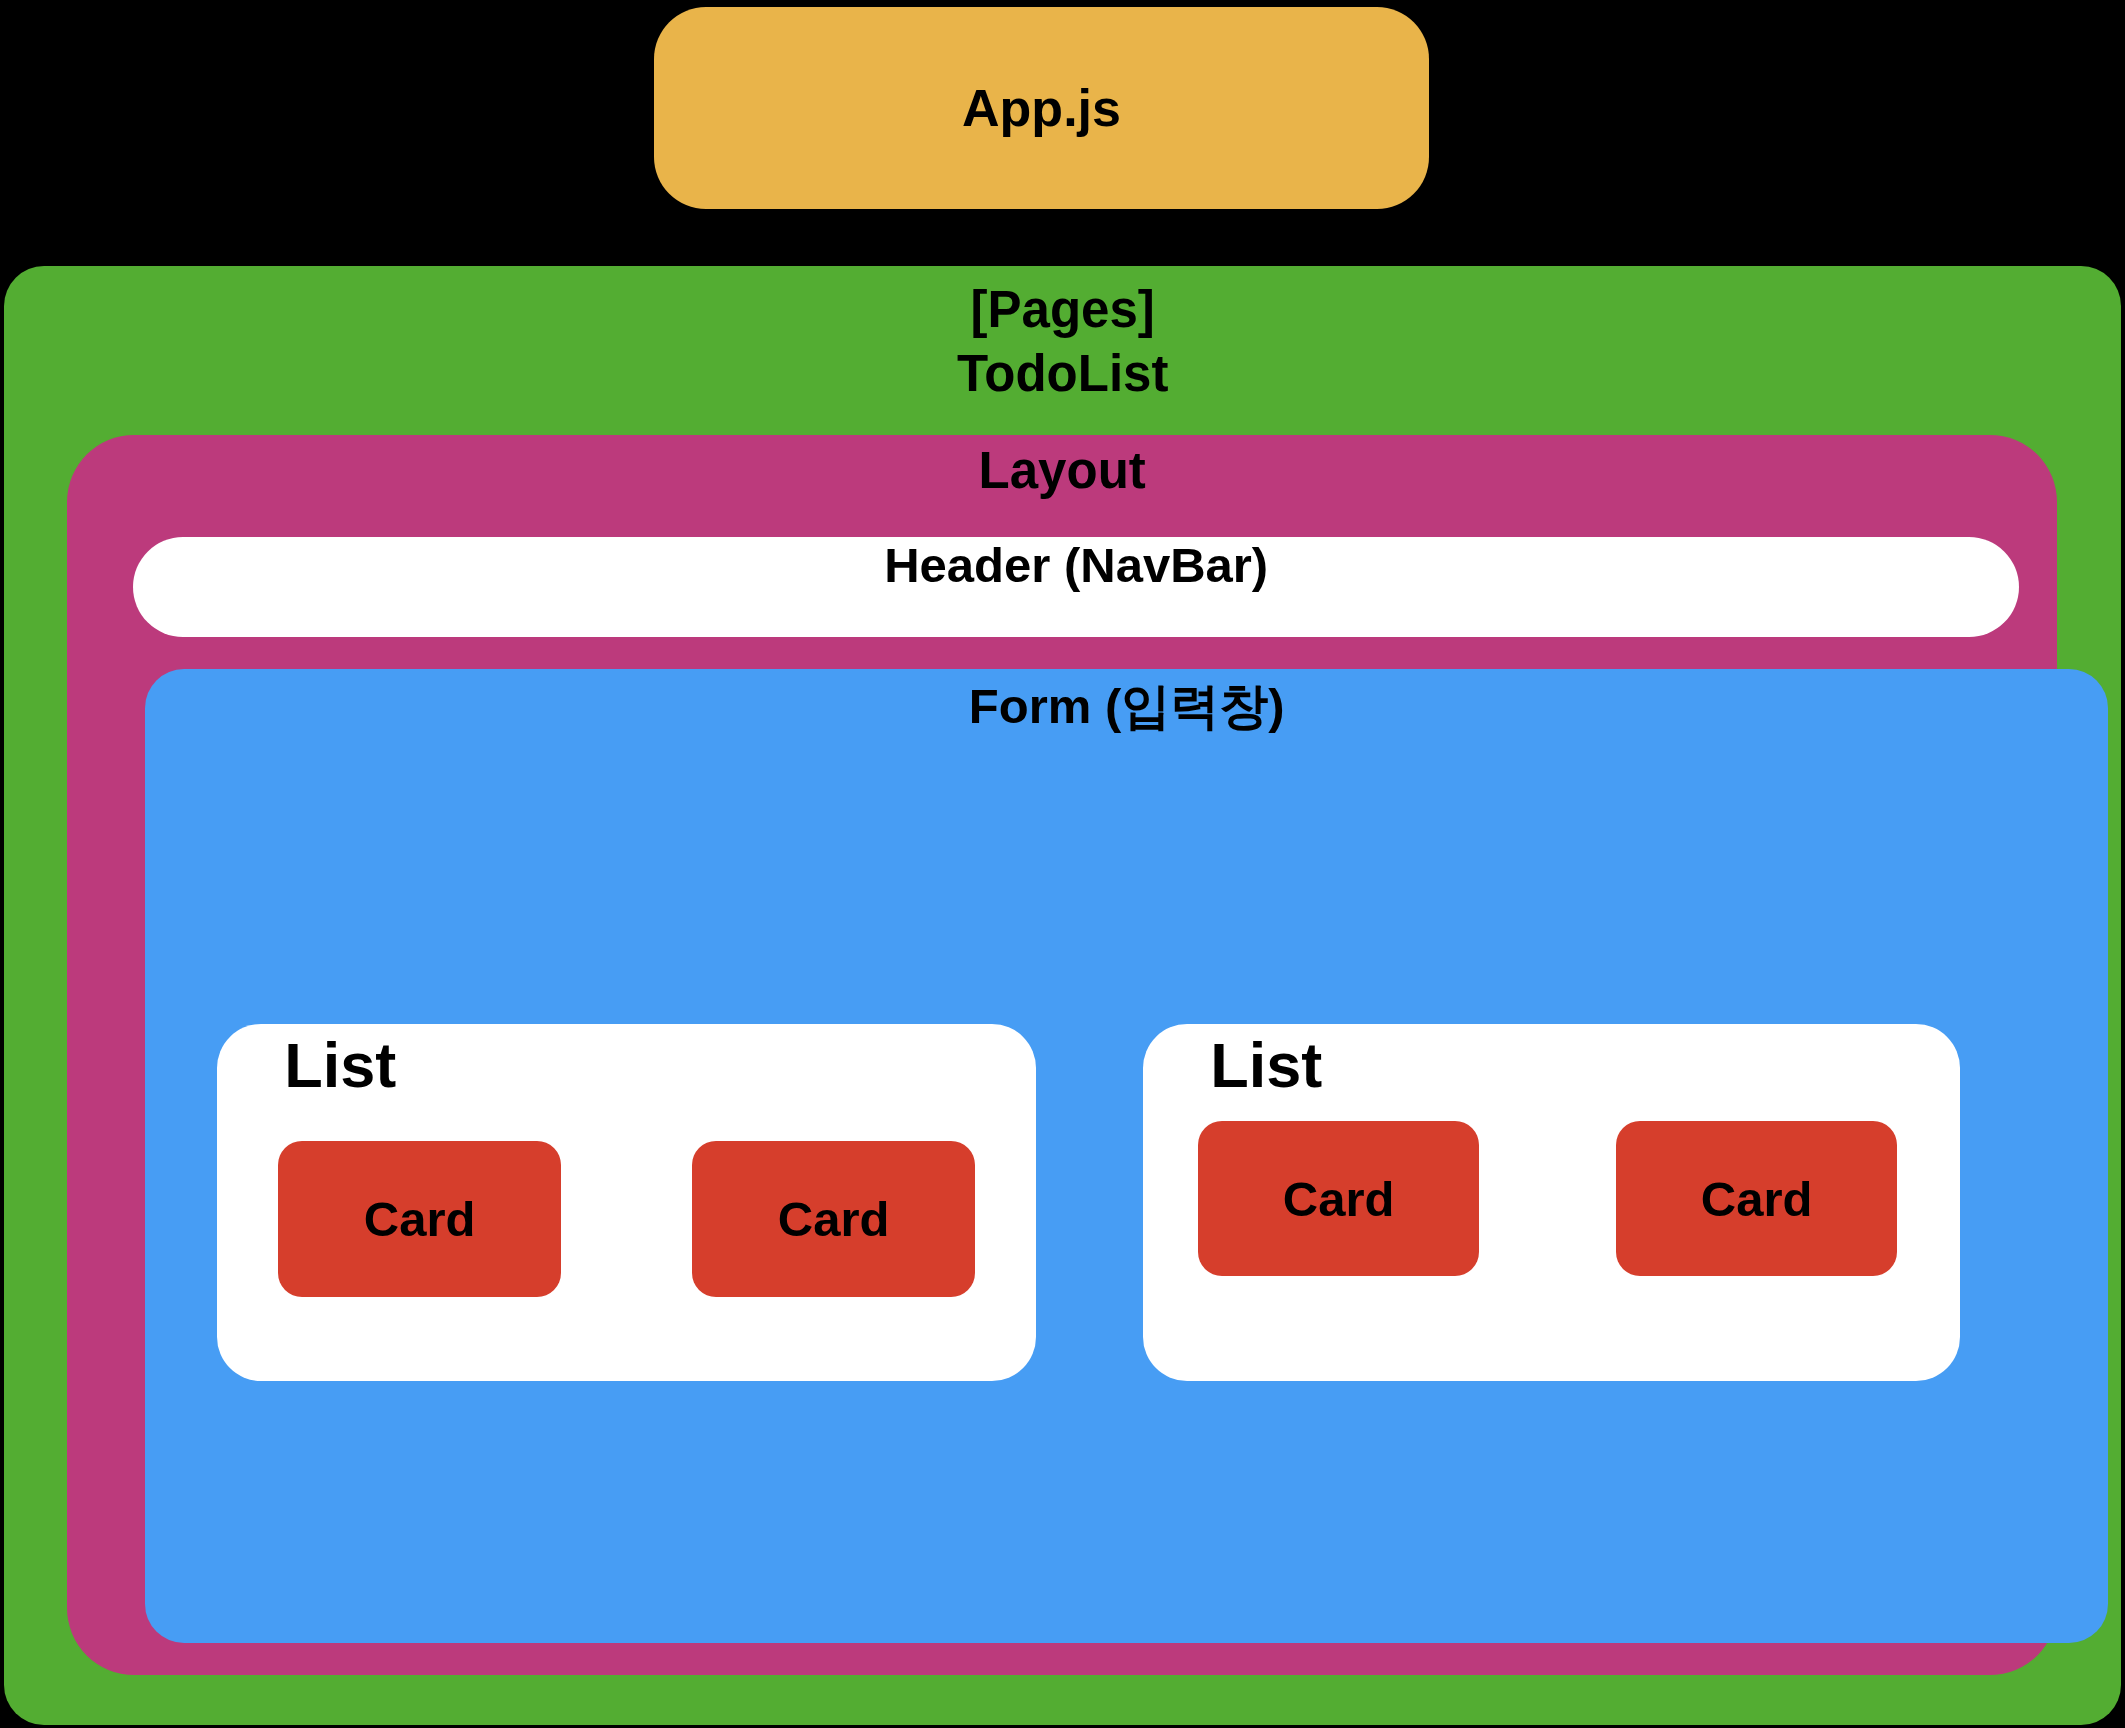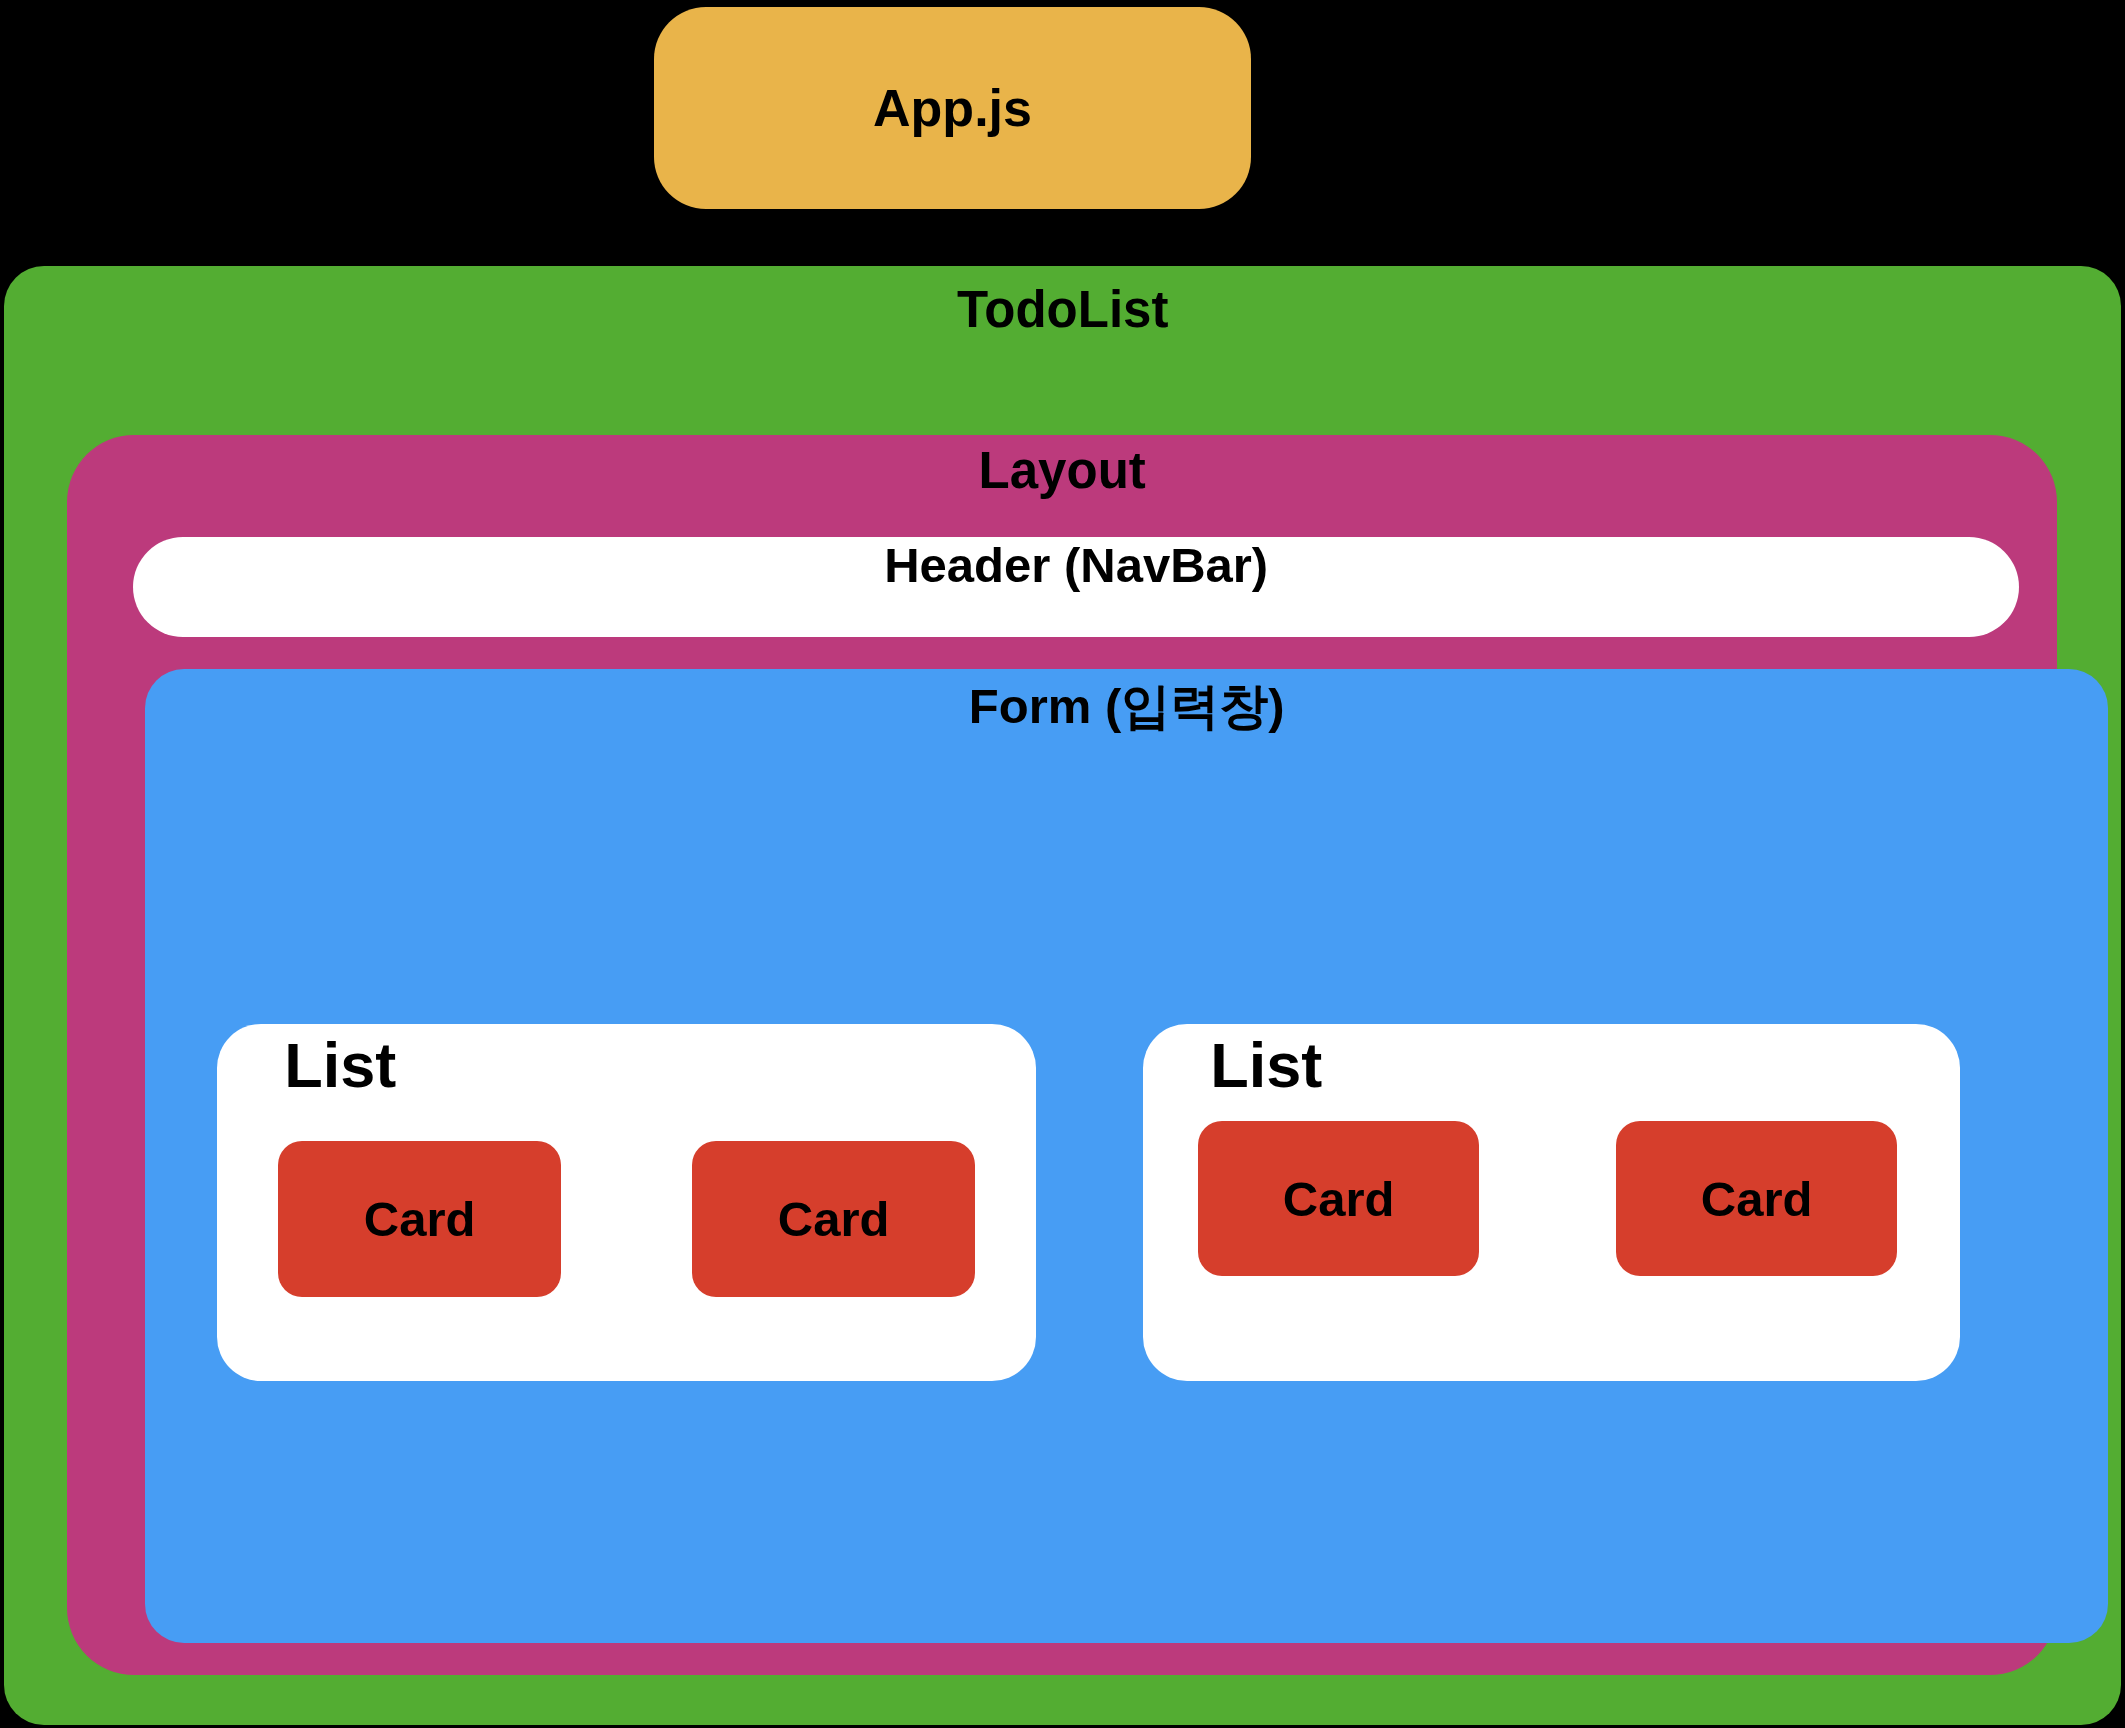--- a/index.html
+++ b/index.html
@@ -15,21 +15,21 @@
     font-family: "Liberation Sans", sans-serif;
     font-weight: bold;
     color: #000000;
     overflow: hidden;
   }
   .box { position: absolute; box-sizing: border-box; }
 
   
   .app-box {
     left: 654px; top: 6.7px;
-    width: 597px; height: 202px;
+    width: 775px; height: 202px;
     border-radius: 52px;
     display: flex; align-items: center; justify-content: center;
     font-size: 52px;
   }
 
   
   .pages-box {
     left: 4.2px; top: 266px;
     width: 2117px; height: 1459px;
     border-radius: 40px;
@@ -108,20 +108,21 @@
 
 <div class="canvas">
 
   <div class="box app-box" style="background-color: rgb(233, 180, 74);">
     <span>App.js</span>
   </div>
 
   <div class="box pages-box" style="background-color: rgb(83, 173, 50);">
 
     <div class="pages-title">
+      <div>[Pages]</div>
       <div>TodoList</div>
     </div>
 
     <div class="box layout-box" style="background-color: rgb(188, 58, 124);">
 
       <div class="layout-title">Layout</div>
 
       <div class="box header-bar" style="background-color: rgb(255, 255, 255);">
         <span>Header (NavBar)</span>
       </div>

